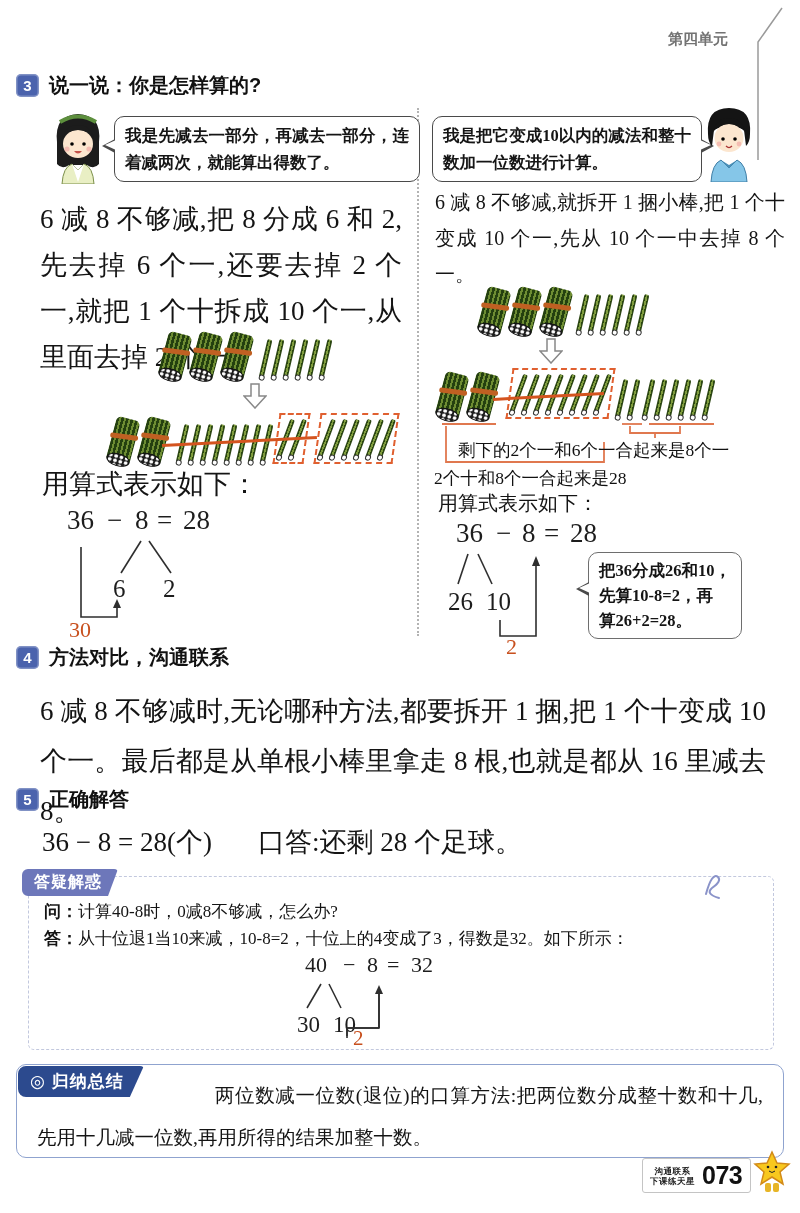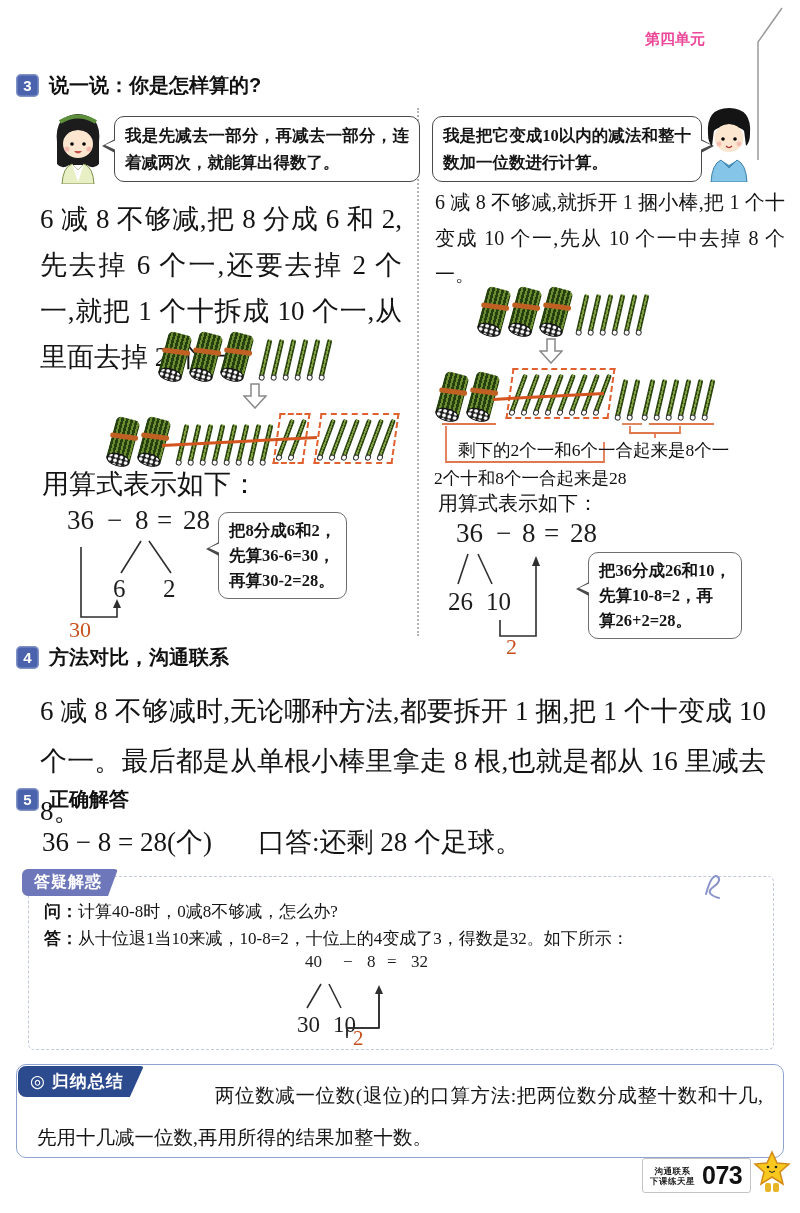--- a/index.html
+++ b/index.html
@@ -52,21 +52,21 @@
   .strike{position:absolute;top:52%;height:2.5px;background:#d4541f;transform:rotate(-3deg);}
 
   
   .eq{position:absolute;}
   .eq span{position:absolute;font-size:27px;color:#1d1d1d;text-align:center;}
   .eq .part{font-size:25px;top:70px;}
   .eq .inter{color:#c8501e;font-size:22px;}
   .eq svg{position:absolute;left:0;top:0;overflow:visible;}
   .eq svg line,.eq svg path{stroke:#2e2e2e;stroke-width:1.6;fill:none;}
   .eq svg polygon{fill:#2e2e2e;}
-  .eq-qa span{font-size:17px;}
+  .eq-qa span{font-size:22px;}
   .eq-qa .part{font-size:23px;top:60px;}
   .eq-qa .inter{font-size:21px;}
 
   .illu-label{position:absolute;font-size:17.5px;white-space:nowrap;color:#111;}
   .brackets path{stroke:#e0784f;stroke-width:1.8;fill:none;}
 
   
   .qa-box{position:absolute;border:1.6px dashed #c2c8de;border-radius:6px;background:#fff;}
   .badge-qa{position:absolute;background:#6d77ba;color:#fff;padding:3px 16px 3px 12px;
             font:bold 16px "Liberation Sans","DejaVu Sans",sans-serif;border-radius:6px 4px 4px 6px;
@@ -82,21 +82,21 @@
             text-align:justify;text-indent:178px;color:#141414;}
 
   
   .footer-box{position:absolute;display:flex;align-items:center;gap:7px;
               border:1.5px solid #c4c4c4;background:#fff;padding:2px 8px 2px 7px;border-radius:3px;}
   .slogan{font:bold 8.5px "Liberation Sans","DejaVu Sans",sans-serif;line-height:10px;
           letter-spacing:.5px;text-align:center;color:#222;}
   .pagenum{font:900 25px "Liberation Sans","DejaVu Sans",sans-serif;color:#111;letter-spacing:-.5px;text-align:right;}
 
   .divider{position:absolute;left:417px;top:108px;height:528px;border-left:2px dotted #b3b3b3;}
-  .unit-label{position:absolute;left:645px;top:30px;font:bold 15px "Liberation Sans","DejaVu Sans",sans-serif;color:#ec4899;}
+  .unit-label{position:absolute;left:668px;top:30px;font:bold 15px "Liberation Sans","DejaVu Sans",sans-serif;color:#737373;}
 </style>
 </head>
 <body>
 
 <div id="page">
 
   <svg class="abs" style="left:710px;top:0" width="90" height="170">
     <polyline points="72,8 48,42 48,160" stroke="#9a9a9a" stroke-width="1.5" fill="none"></polyline>
   </svg>
   <div class="unit-label">第四单元</div>
@@ -187,25 +187,20 @@
     <span style="left:128px;top:0">28</span>
     <span class="part" style="left:58px">6</span>
     <span class="part" style="left:108px">2</span>
     <span class="inter" style="left:14px;top:112px">30</span>
     <svg width="200" height="140">
       <line x1="86" y1="36" x2="66" y2="68"></line>
         <line x1="94" y1="36" x2="116" y2="68"></line>
       <path d="M26 42 V112 H62 V102"></path>
         <polygon points="58,103 66,103 62,94"></polygon>
     </svg>
-  </div>
-  <div class="callout tail-l" style="left:218px;top:512px">
-    <div>把8分成6和2，</div>
-    <div>先算36-6=30，</div>
-    <div>再算30-2=28。</div>
   </div>
 
   <div class="speech tail-r" style="left:432px;top:116px;width:248px">我是把它变成10以内的减法和整十数加一位数进行计算。</div>
   <svg class="abs" style="left:700px;top:104px" width="58" height="78" viewBox="0 0 58 78">
     <path d="M8 30 Q6 4 29 4 Q52 4 50 30 Q50 38 46 42 L44 26 Q29 18 14 26 L12 42 Q8 38 8 30 Z" fill="#141414"></path>
     <ellipse cx="29" cy="34" rx="14.5" ry="14" fill="#fce6cf"></ellipse>
     <path d="M13 28 Q16 14 29 14 Q42 14 45 28 Q38 20 29 20 Q20 20 13 28 Z" fill="#141414"></path>
     <circle cx="23" cy="35" r="1.8"></circle>
       <circle cx="35" cy="35" r="1.8"></circle>
     <circle cx="19" cy="40" r="2.4" fill="#f5bdb2"></circle>

